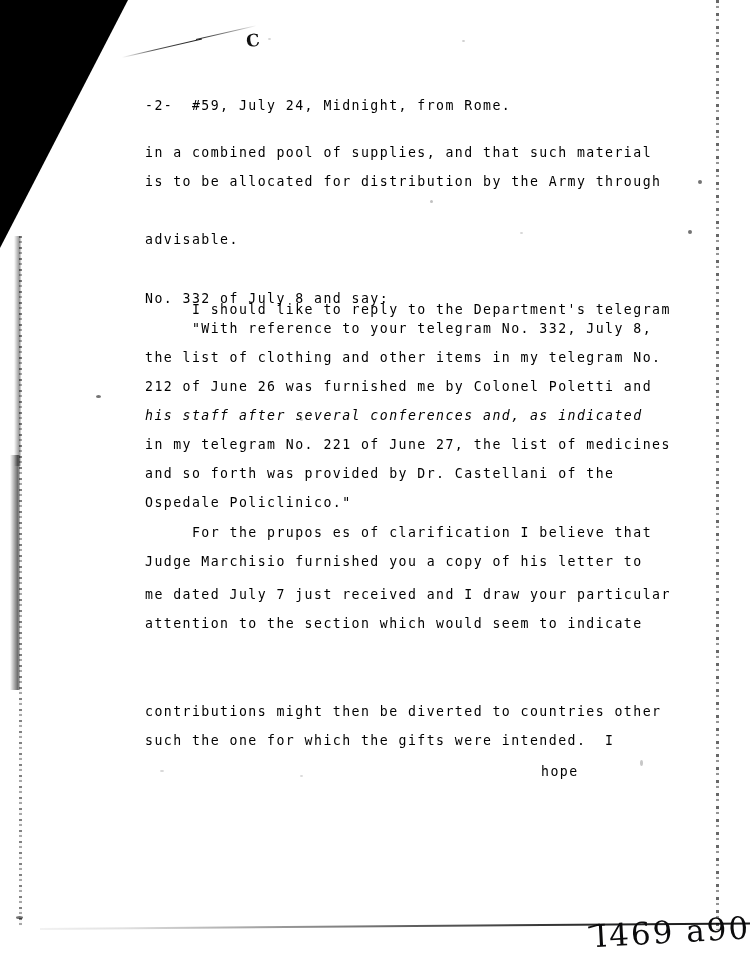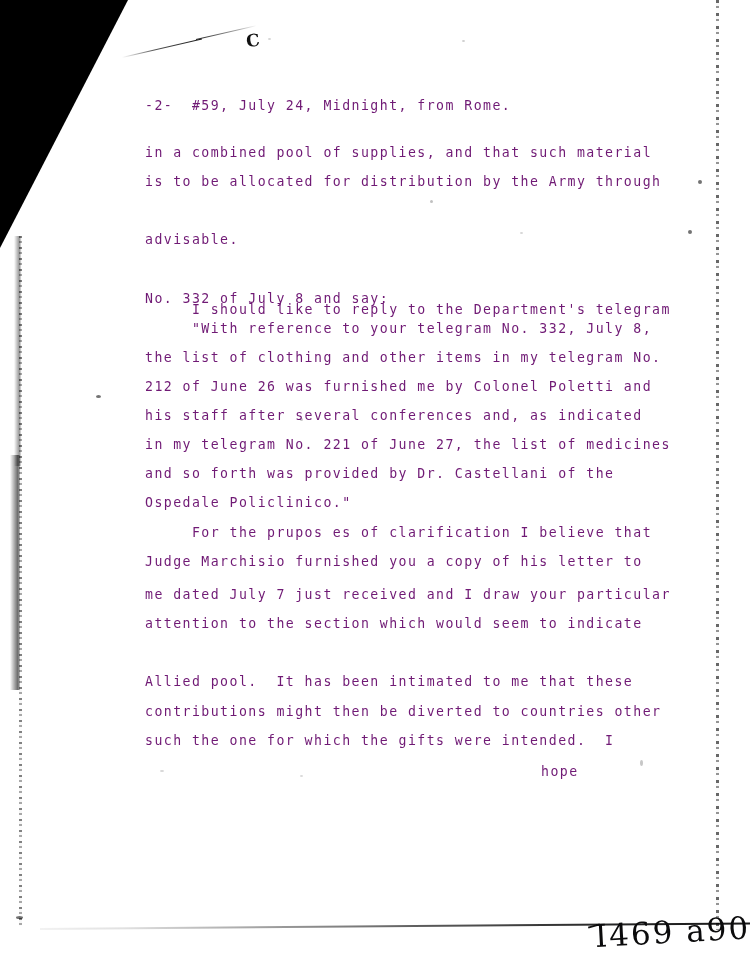--- a/index.html
+++ b/index.html
@@ -139,21 +139,21 @@
     background: rgba(0,0,0,0.55);
     border-radius: 50%;
   }
 
   
   .typed {
     position: absolute;
     font-family: "DejaVu Sans Mono", "Liberation Mono", monospace;
     font-size: 13.2px;
     letter-spacing: 1.45px;
-    color: #701a75;
+    color: #000000;
     white-space: pre;
     line-height: 14px;
   }
 
   .heading { }
 
   
   .handwriting {
     position: absolute;
     left: 595px;
@@ -210,30 +210,29 @@
   <div class="typed" style="left:145px; top:146px;">in a combined pool of supplies, and that such material</div>
   <div class="typed" style="left:145px; top:175px;">is to be allocated for distribution by the Army through</div>
   <div class="typed" style="left:145px; top:233px;">advisable.</div>
 
   <div class="typed" style="left:145px; top:263px;margin-top:40px;">     I should like to reply to the Department's telegram</div>
   <div class="typed" style="left:145px; top:292px;">No. 332 of July 8 and say:</div>
 
   <div class="typed" style="left:145px; top:322px;">     "With reference to your telegram No. 332, July 8,</div>
   <div class="typed" style="left:145px; top:351px;">the list of clothing and other items in my telegram No.</div>
   <div class="typed" style="left:145px; top:380px;">212 of June 26 was furnished me by Colonel Poletti and</div>
-  <div class="typed" style="left:145px; top:409px;">his staff after several conferences and, as indicated</div>
+  <div class="typed" style="left:145px; top:409px;font-style:italic;">his staff after several conferences and, as indicated</div>
   <div class="typed" style="left:145px; top:438px;">in my telegram No. 221 of June 27, the list of medicines</div>
   <div class="typed" style="left:145px; top:467px;">and so forth was provided by Dr. Castellani of the</div>
   <div class="typed" style="left:145px; top:496px;">Ospedale Policlinico."</div>
 
   <div class="typed" style="left:145px; top:526px;">     For the prupos es of clarification I believe that</div>
   <div class="typed" style="left:145px; top:555px;">Judge Marchisio furnished you a copy of his letter to</div>
   <div class="typed" style="left:145px; top:588px;">me dated July 7 just received and I draw your particular</div>
   <div class="typed" style="left:145px; top:617px;">attention to the section which would seem to indicate</div>
-  <div class="typed" style="left:145px; top:675px;">Allied pool.  It has been intimated to me that these</div>
   <div class="typed" style="left:145px; top:705px;">contributions might then be diverted to countries other</div>
   <div class="typed" style="left:145px; top:734px;">such the one for which the gifts were intended.  I</div>
 
   <div class="typed" style="left:541px; top:765px;">hope</div>
 
   <div class="hand-dash"></div>
   <div class="handwriting">I469 a903</div>
 
 </div>
 

